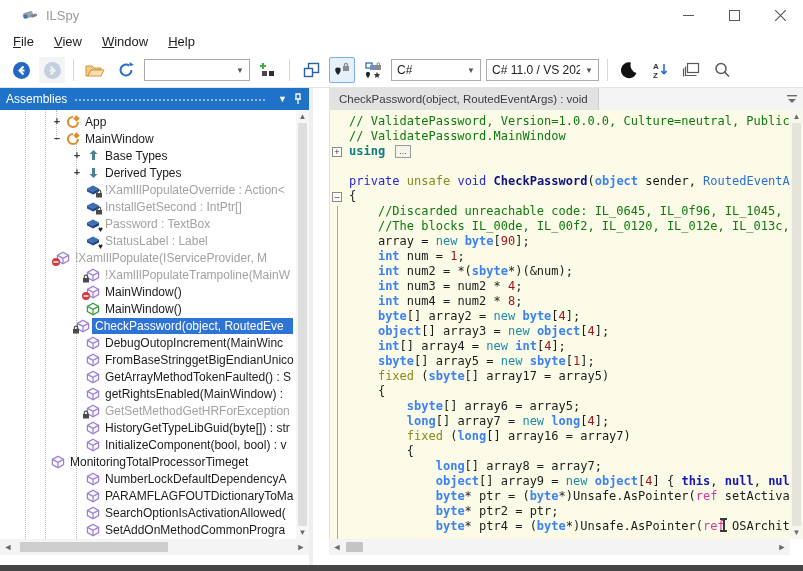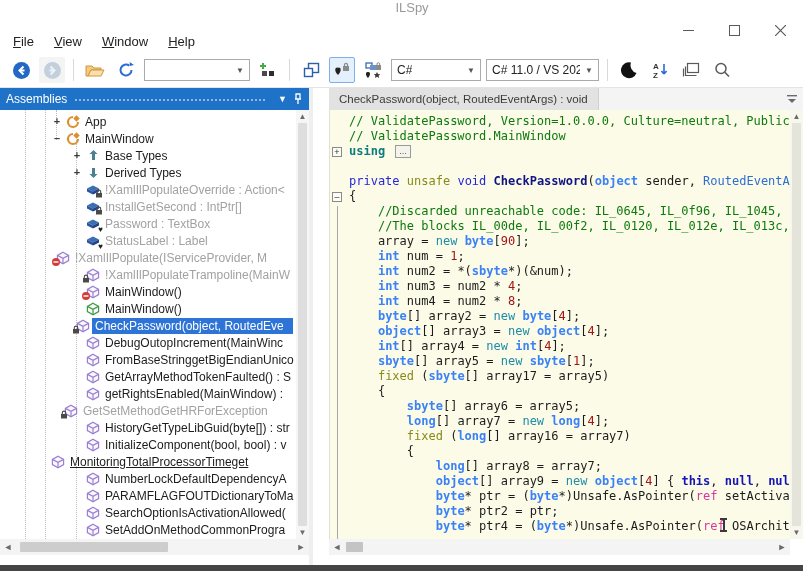--- a/index.html
+++ b/index.html
@@ -1,20 +1,20 @@
 <!DOCTYPE html>
 <html><head>
 <meta charset="utf-8">
 <style>
   * { box-sizing: border-box; margin: 0; padding: 0; }
   html,body { width: 803px; height: 571px; overflow: hidden; }
   body { font-family: "Liberation Sans", sans-serif; background: #ffffff; position: relative; font-size: 12px; color:#1c1c1c; }
 
   
-  .titlebar { height: 30px; display: flex; align-items: center; padding-left: 21px; background: #ffffff; flex-direction: column; }
+  .titlebar { height: 30px; display: flex; align-items: center; padding-left: 21px; background: #ffffff; }
   .app-logo { width: 18px; height: 16px; margin-right: 7px; }
   .app-title { color: #9a9a9a; font-size: 13px; }
   .win-controls { margin-left: auto; display: flex; height: 30px; }
   .win-btn { width: 46px; height: 30px; display: flex; align-items: center; justify-content: center; color: #5a5a5a; font-size: 13px; }
   .win-btn svg { display:block; }
 
   
   .menubar { height: 23px; display: flex; align-items: center; padding-left: 3px; background: #ffffff; font-size: 13px; }
   .menu-item { padding: 3px 10px; color: #222; }
   .menu-item u { text-decoration: underline; }
@@ -434,21 +434,21 @@
         <div class="tree-row" style="padding-left: 70px;">
           <span class="expander"></span>
           <span class="ticon">
             <svg width="14" height="14" viewBox="0 0 14 14">
               <path d="M7 1.2L12.6 4.4v5.2L7 12.8L1.4 9.6V4.4z" fill="#faf7fd" stroke="#9a7fd4" stroke-width="1.2"></path>
               <path d="M1.4 4.4L7 7.4l5.6-3M7 7.4v5.4" stroke="#9a7fd4" stroke-width="1.2" fill="none"></path>
             </svg>
           </span>
           <span class="tlabel">getRightsEnabled(MainWindow) :</span>
         </div>
-        <div class="tree-row" style="padding-left: 48px;">
+        <div class="tree-row" style="padding-left: 70px;">
           <span class="expander"></span>
           <span class="ticon">
             <svg width="14" height="14" viewBox="0 0 14 14">
               <path d="M7 1.2L12.6 4.4v5.2L7 12.8L1.4 9.6V4.4z" fill="#faf7fd" stroke="#9a7fd4" stroke-width="1.2"></path>
               <path d="M1.4 4.4L7 7.4l5.6-3M7 7.4v5.4" stroke="#9a7fd4" stroke-width="1.2" fill="none"></path>
             </svg>
             <span class="ovl bl"><svg width="8" height="9" viewBox="0 0 8 9">
                 <rect x="1" y="4" width="6" height="4.5" fill="#4a4a4a"></rect>
                 <path d="M2.3 4V2.8a1.7 1.7 0 0 1 3.4 0V4" fill="none" stroke="#4a4a4a" stroke-width="1.1"></path>
               </svg></span>
@@ -468,21 +468,21 @@
         <div class="tree-row" style="padding-left: 70px;">
           <span class="expander"></span>
           <span class="ticon">
             <svg width="14" height="14" viewBox="0 0 14 14">
               <path d="M7 1.2L12.6 4.4v5.2L7 12.8L1.4 9.6V4.4z" fill="#faf7fd" stroke="#9a7fd4" stroke-width="1.2"></path>
               <path d="M1.4 4.4L7 7.4l5.6-3M7 7.4v5.4" stroke="#9a7fd4" stroke-width="1.2" fill="none"></path>
             </svg>
           </span>
           <span class="tlabel">InitializeComponent(bool, bool) : v</span>
         </div>
-        <div class="tree-row" style="padding-left: 35px; text-decoration: underline;">
+        <div class="tree-row" style="padding-left: 35px;">
           <span class="expander"></span>
           <span class="ticon">
             <svg width="14" height="14" viewBox="0 0 14 14">
               <path d="M7 1.2L12.6 4.4v5.2L7 12.8L1.4 9.6V4.4z" fill="#faf7fd" stroke="#9a7fd4" stroke-width="1.2"></path>
               <path d="M1.4 4.4L7 7.4l5.6-3M7 7.4v5.4" stroke="#9a7fd4" stroke-width="1.2" fill="none"></path>
             </svg>
           </span>
           <span class="tlabel">MonitoringTotalProcessorTimeget</span>
         </div>
         <div class="tree-row" style="padding-left: 70px;">

